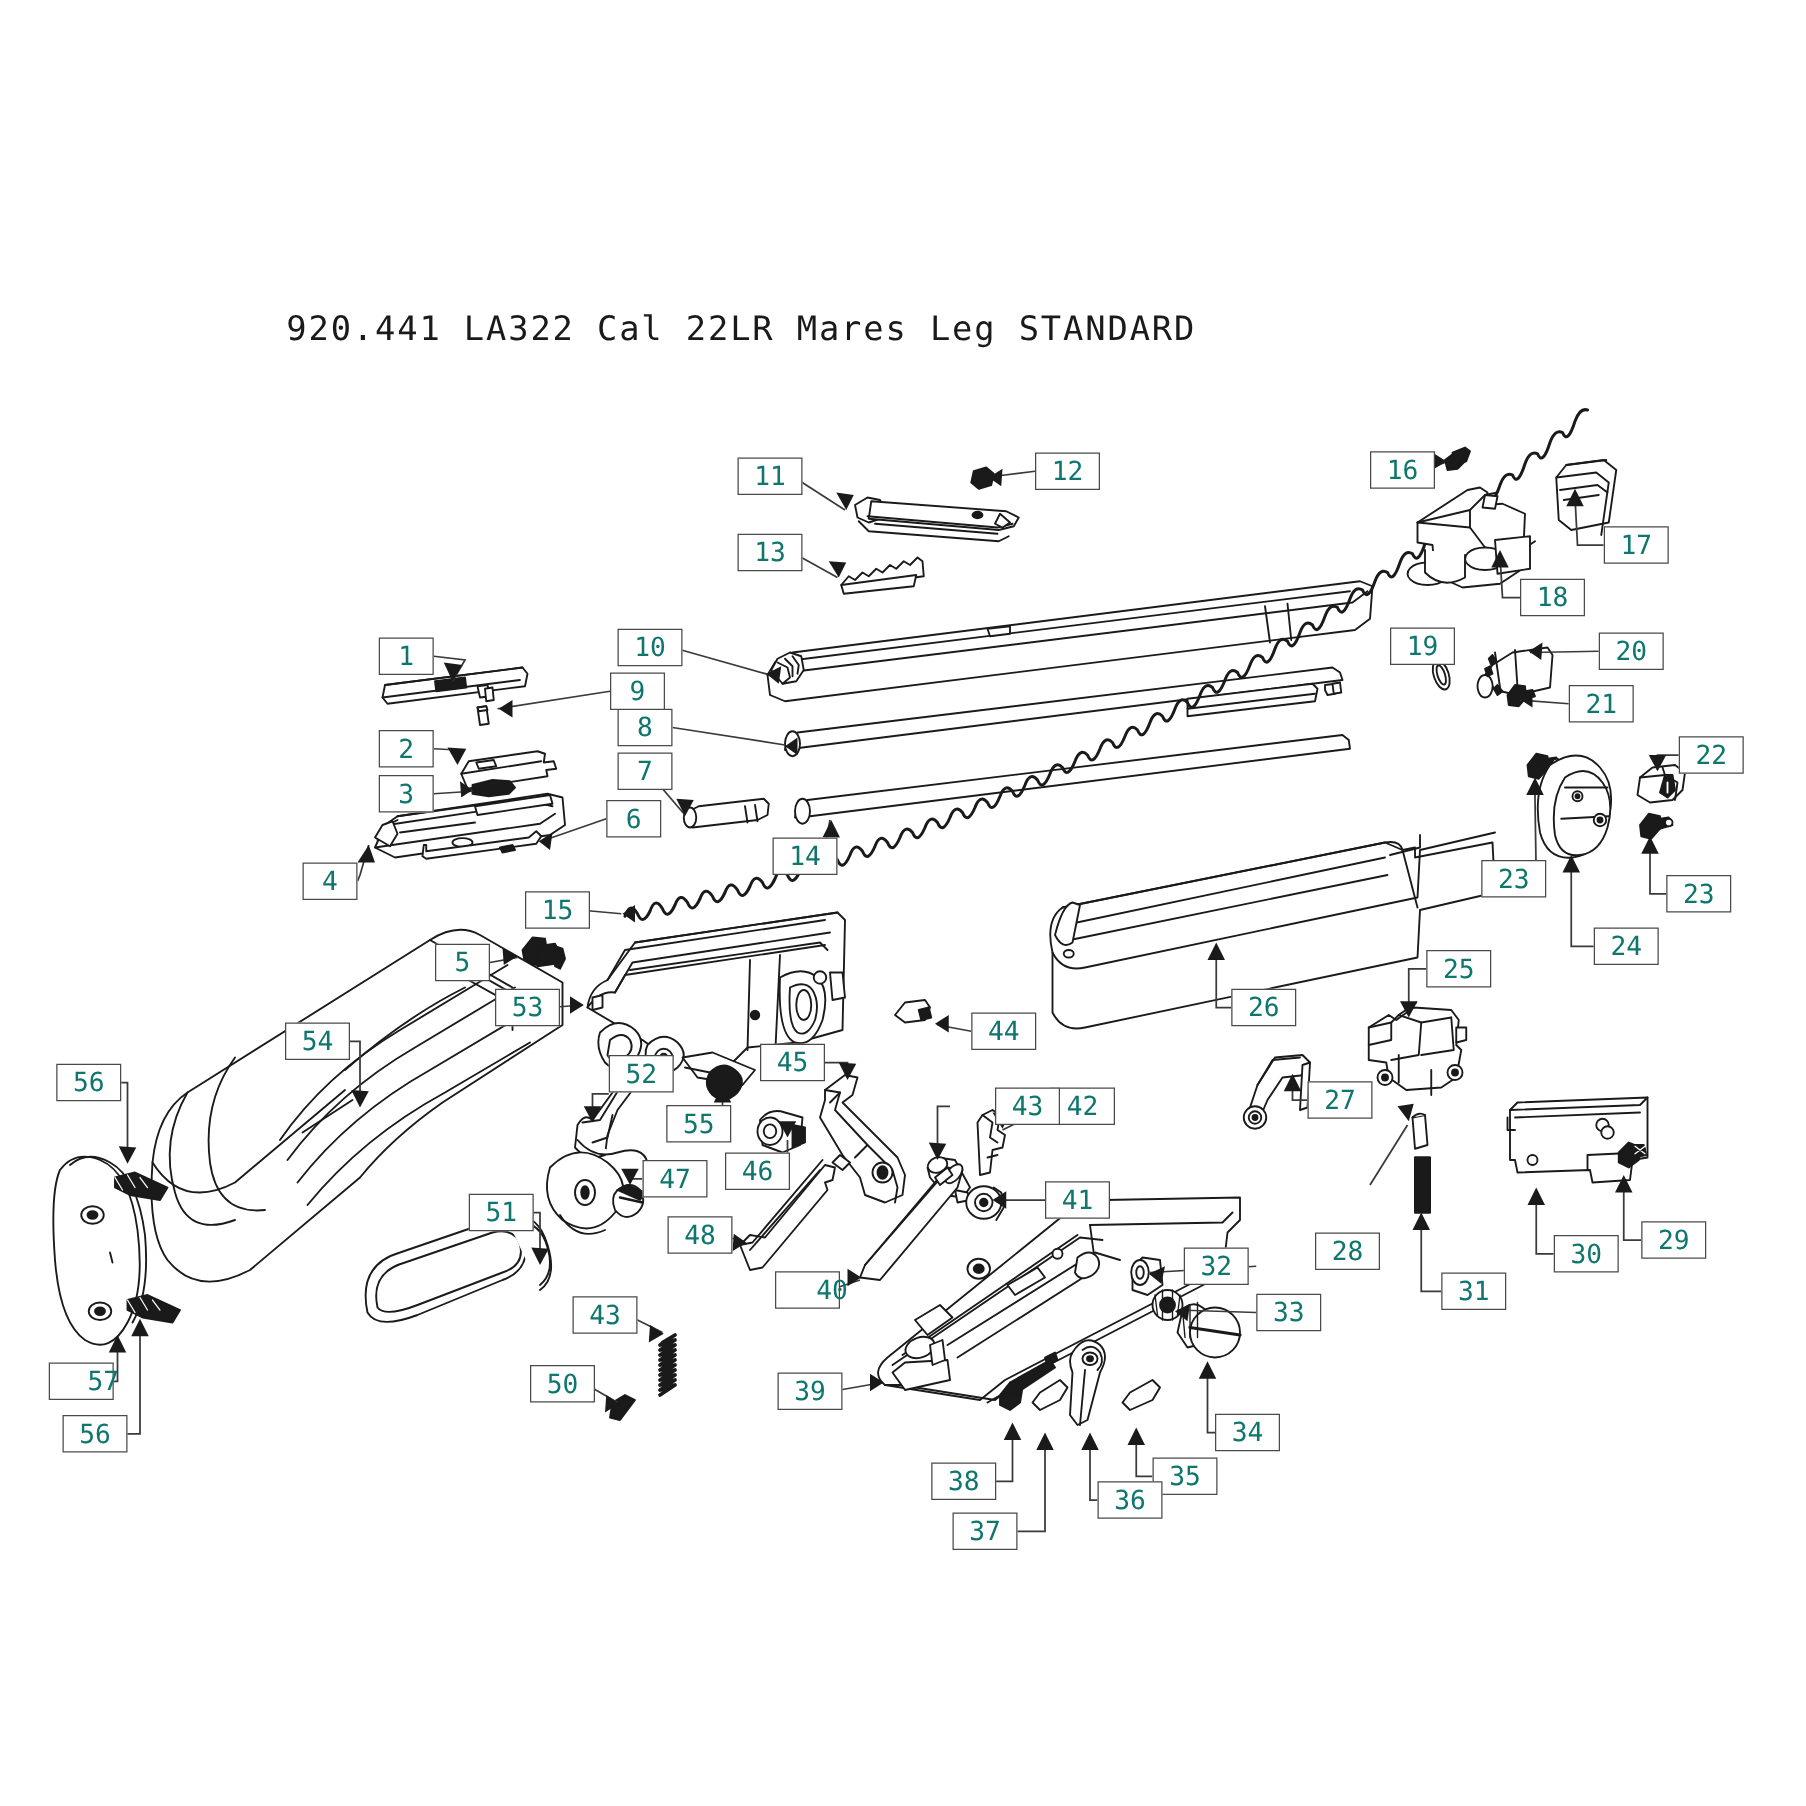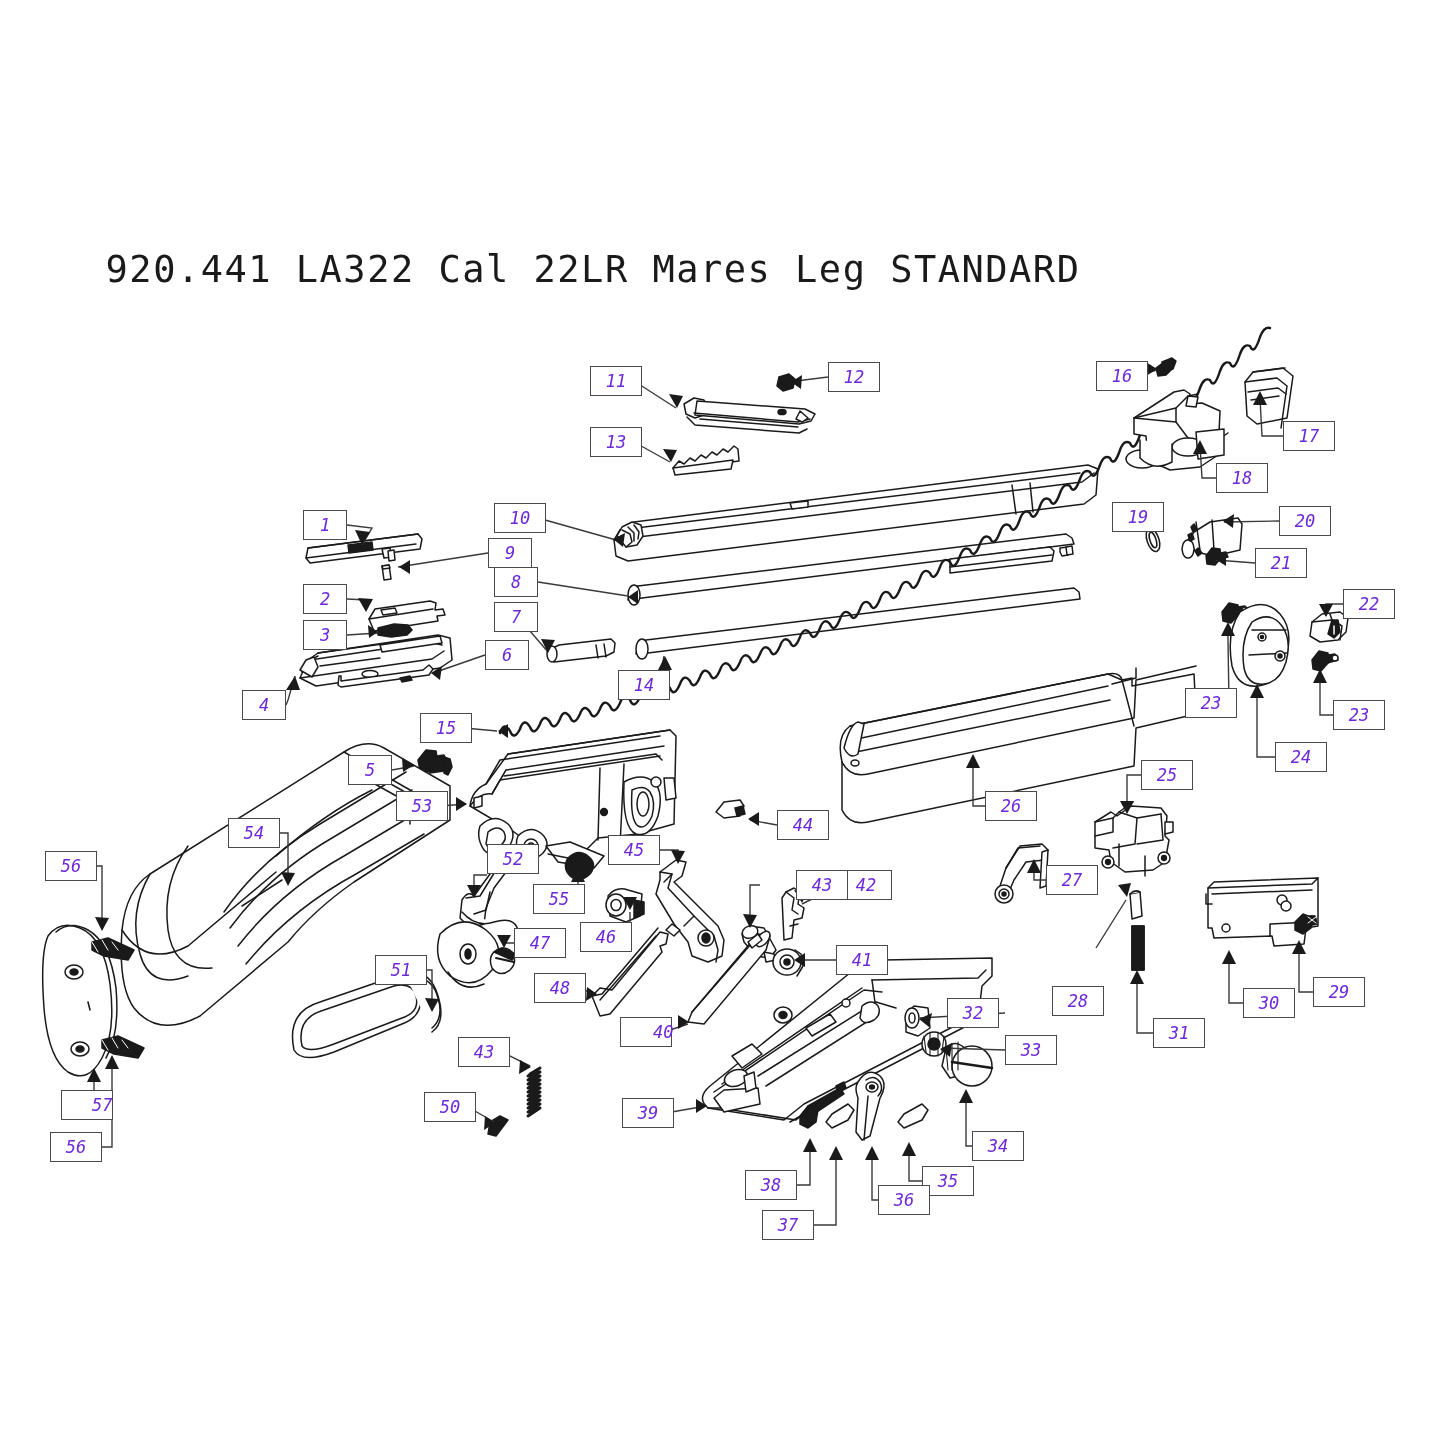--- a/index.html
+++ b/index.html
@@ -3,30 +3,30 @@
 <meta charset="utf-8">
 <style>
   html,body{margin:0;padding:0;background:#ffffff;}
   body{width:1445px;height:1445px;font-family:"DejaVu Sans Mono",monospace;overflow:hidden;}
   #sheet{position:relative;width:1445px;height:1445px;background:#ffffff;}
 
   
   #title{
     position:absolute;left:0;top:248px;width:1186px;text-align:center;
     font-family:"DejaVu Sans Mono",monospace;
-    font-size:37px;letter-spacing:1.5px;color:#1a1a1a;white-space:nowrap;
+    font-size:27px;letter-spacing:1.5px;color:#1a1a1a;white-space:nowrap;
     font-weight:300;
   }
 
   
   .cal{
     position:absolute;border:1.6px solid #4a4a4a;background:#ffffff;
-    font-family:"DejaVu Sans Mono",monospace;font-size:17px;color:#6d28d9;
+    font-family:"DejaVu Sans Mono",monospace;font-size:21px;color:#0f766e;
     width:44px;height:30px;line-height:29px;text-align:center;
-    box-sizing:border-box;z-index:40;letter-spacing:0px;font-style:italic;
+    box-sizing:border-box;z-index:40;letter-spacing:0px;
   }
   .cal.w3{width:52px;}
 
   
   #leaders{position:absolute;left:0;top:0;width:1445px;height:1445px;z-index:30;pointer-events:none;}
   #art{position:absolute;left:0;top:0;width:1445px;height:1445px;z-index:10;}
 </style>
 </head>
 <body>
 
@@ -694,16 +694,16 @@
       <div class="cal w3" style="left: 534px; top: 973px;">48</div>
       <div class="cal w3" style="left: 458px; top: 1037px;">43</div>
       <div class="cal w3" style="left: 424px; top: 1092px;">50</div>
       <div class="cal w3" style="left: 375px; top: 955px;">51</div>
       <div class="cal w3" style="left: 487px; top: 844px;">52</div>
       <div class="cal w3" style="left: 396px; top: 791px;">53</div>
       <div class="cal w3" style="left: 228px; top: 818px;">54</div>
       <div class="cal w3" style="left: 533px; top: 884px;">55</div>
       <div class="cal w3" style="left: 45px; top: 851px;">56</div>
       <div class="cal w3" style="left: 50px; top: 1132px;">56</div>
-      <div class="cal w3" style="left: 61px; top: 1090px; padding-left: 30px;">57</div>
+      <div class="cal w3" style="left: 39px; top: 1090px; padding-left: 30px;">57</div>
     </div>
 
 </div>
 
 </body></html>

